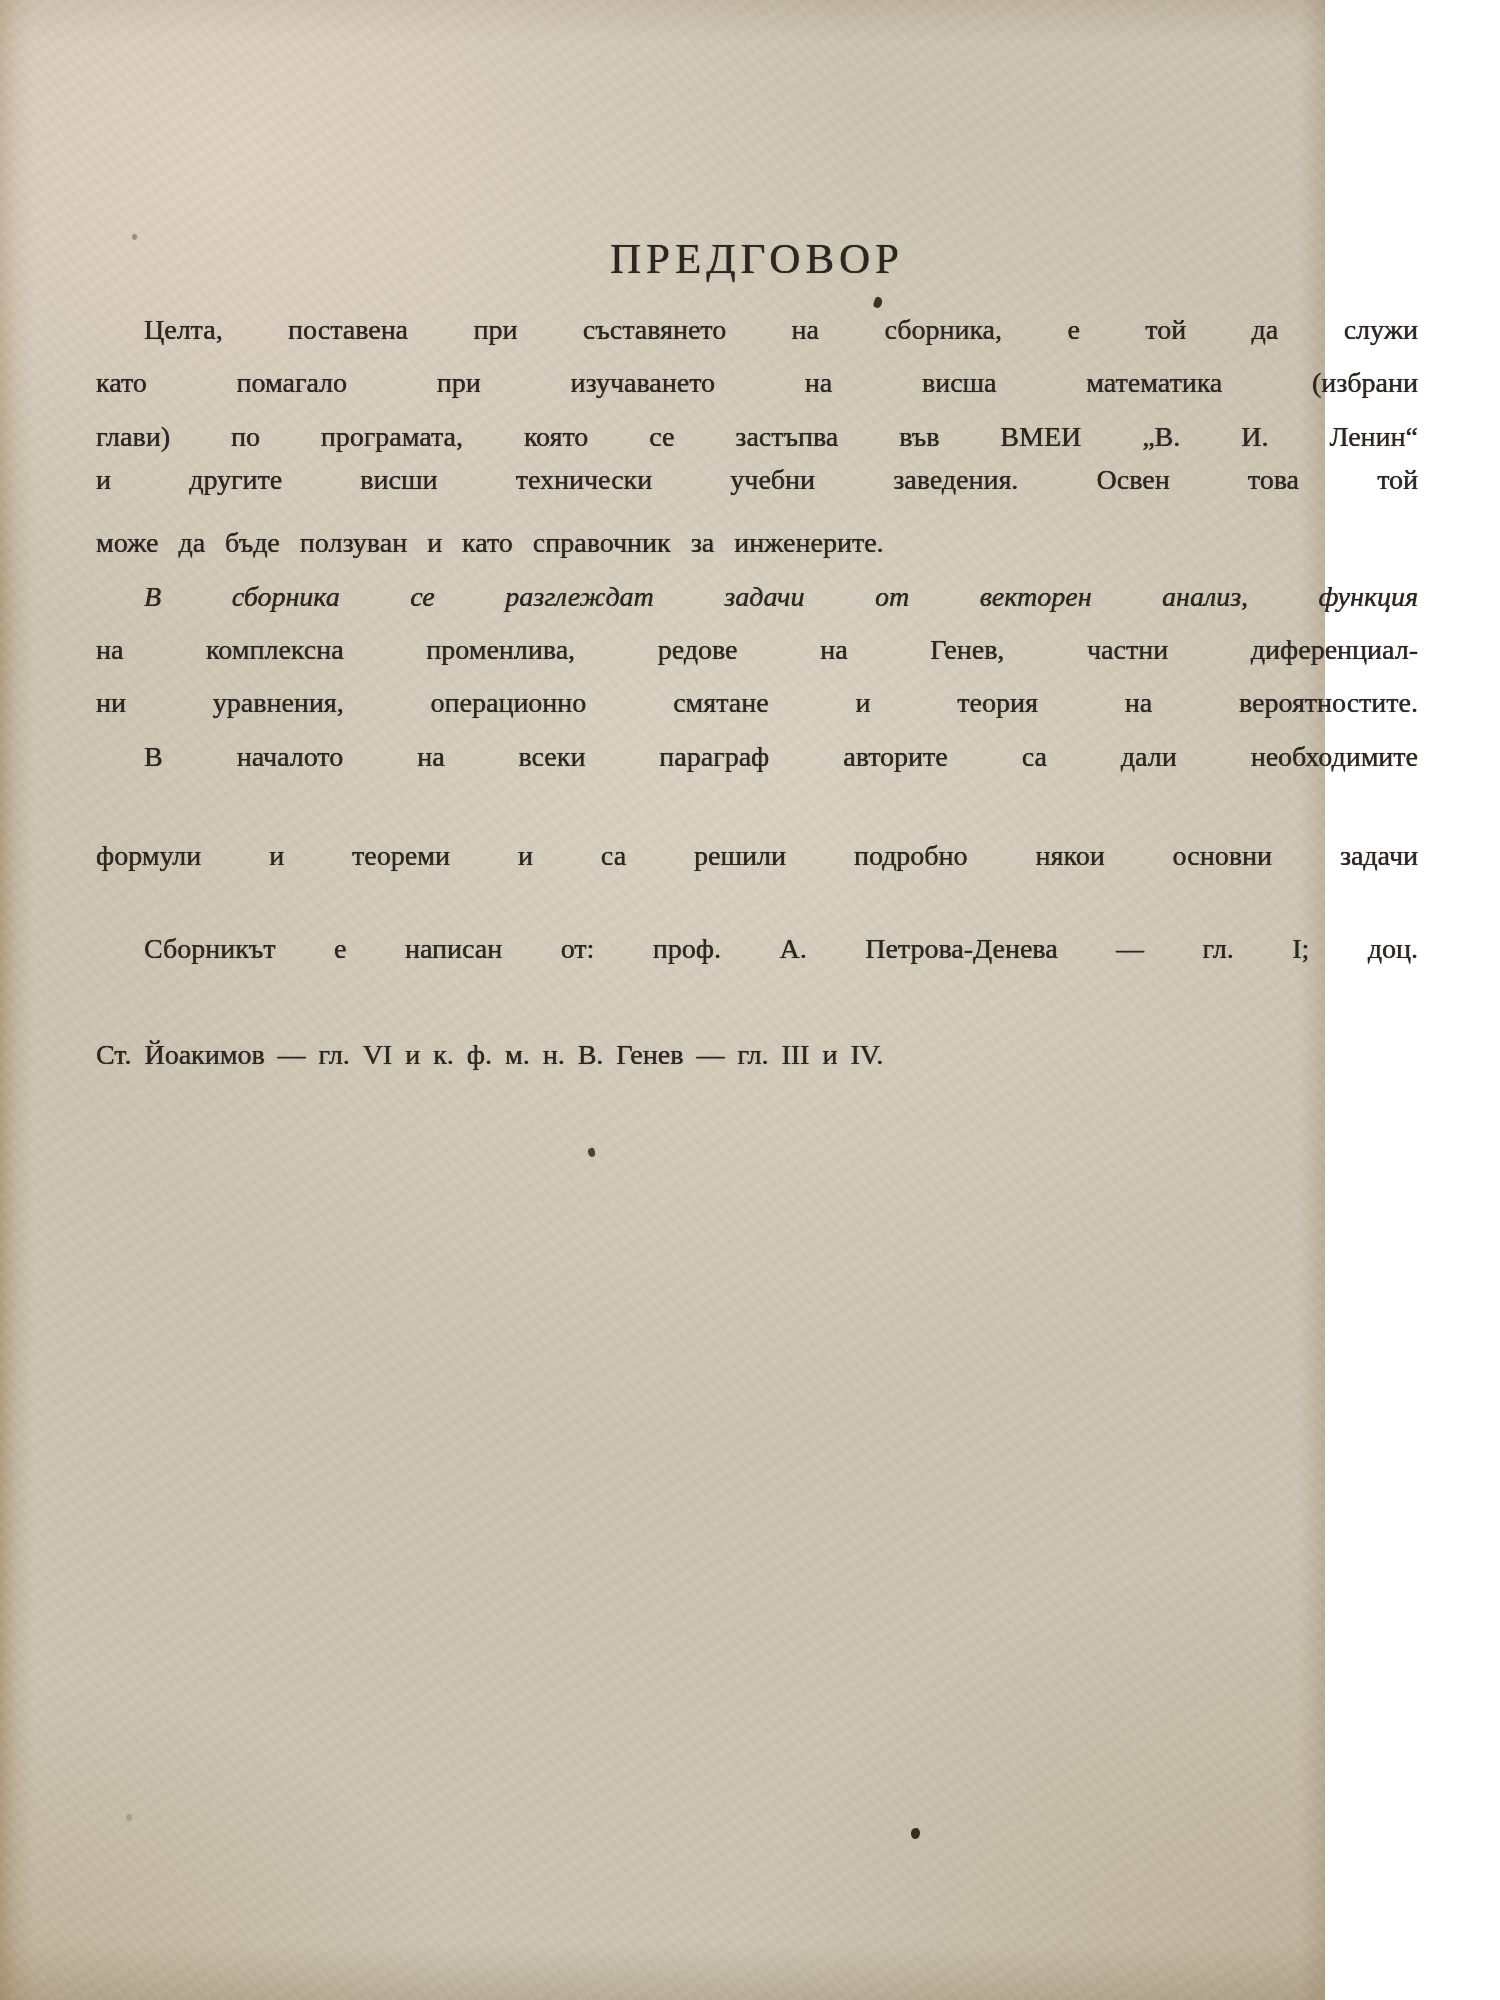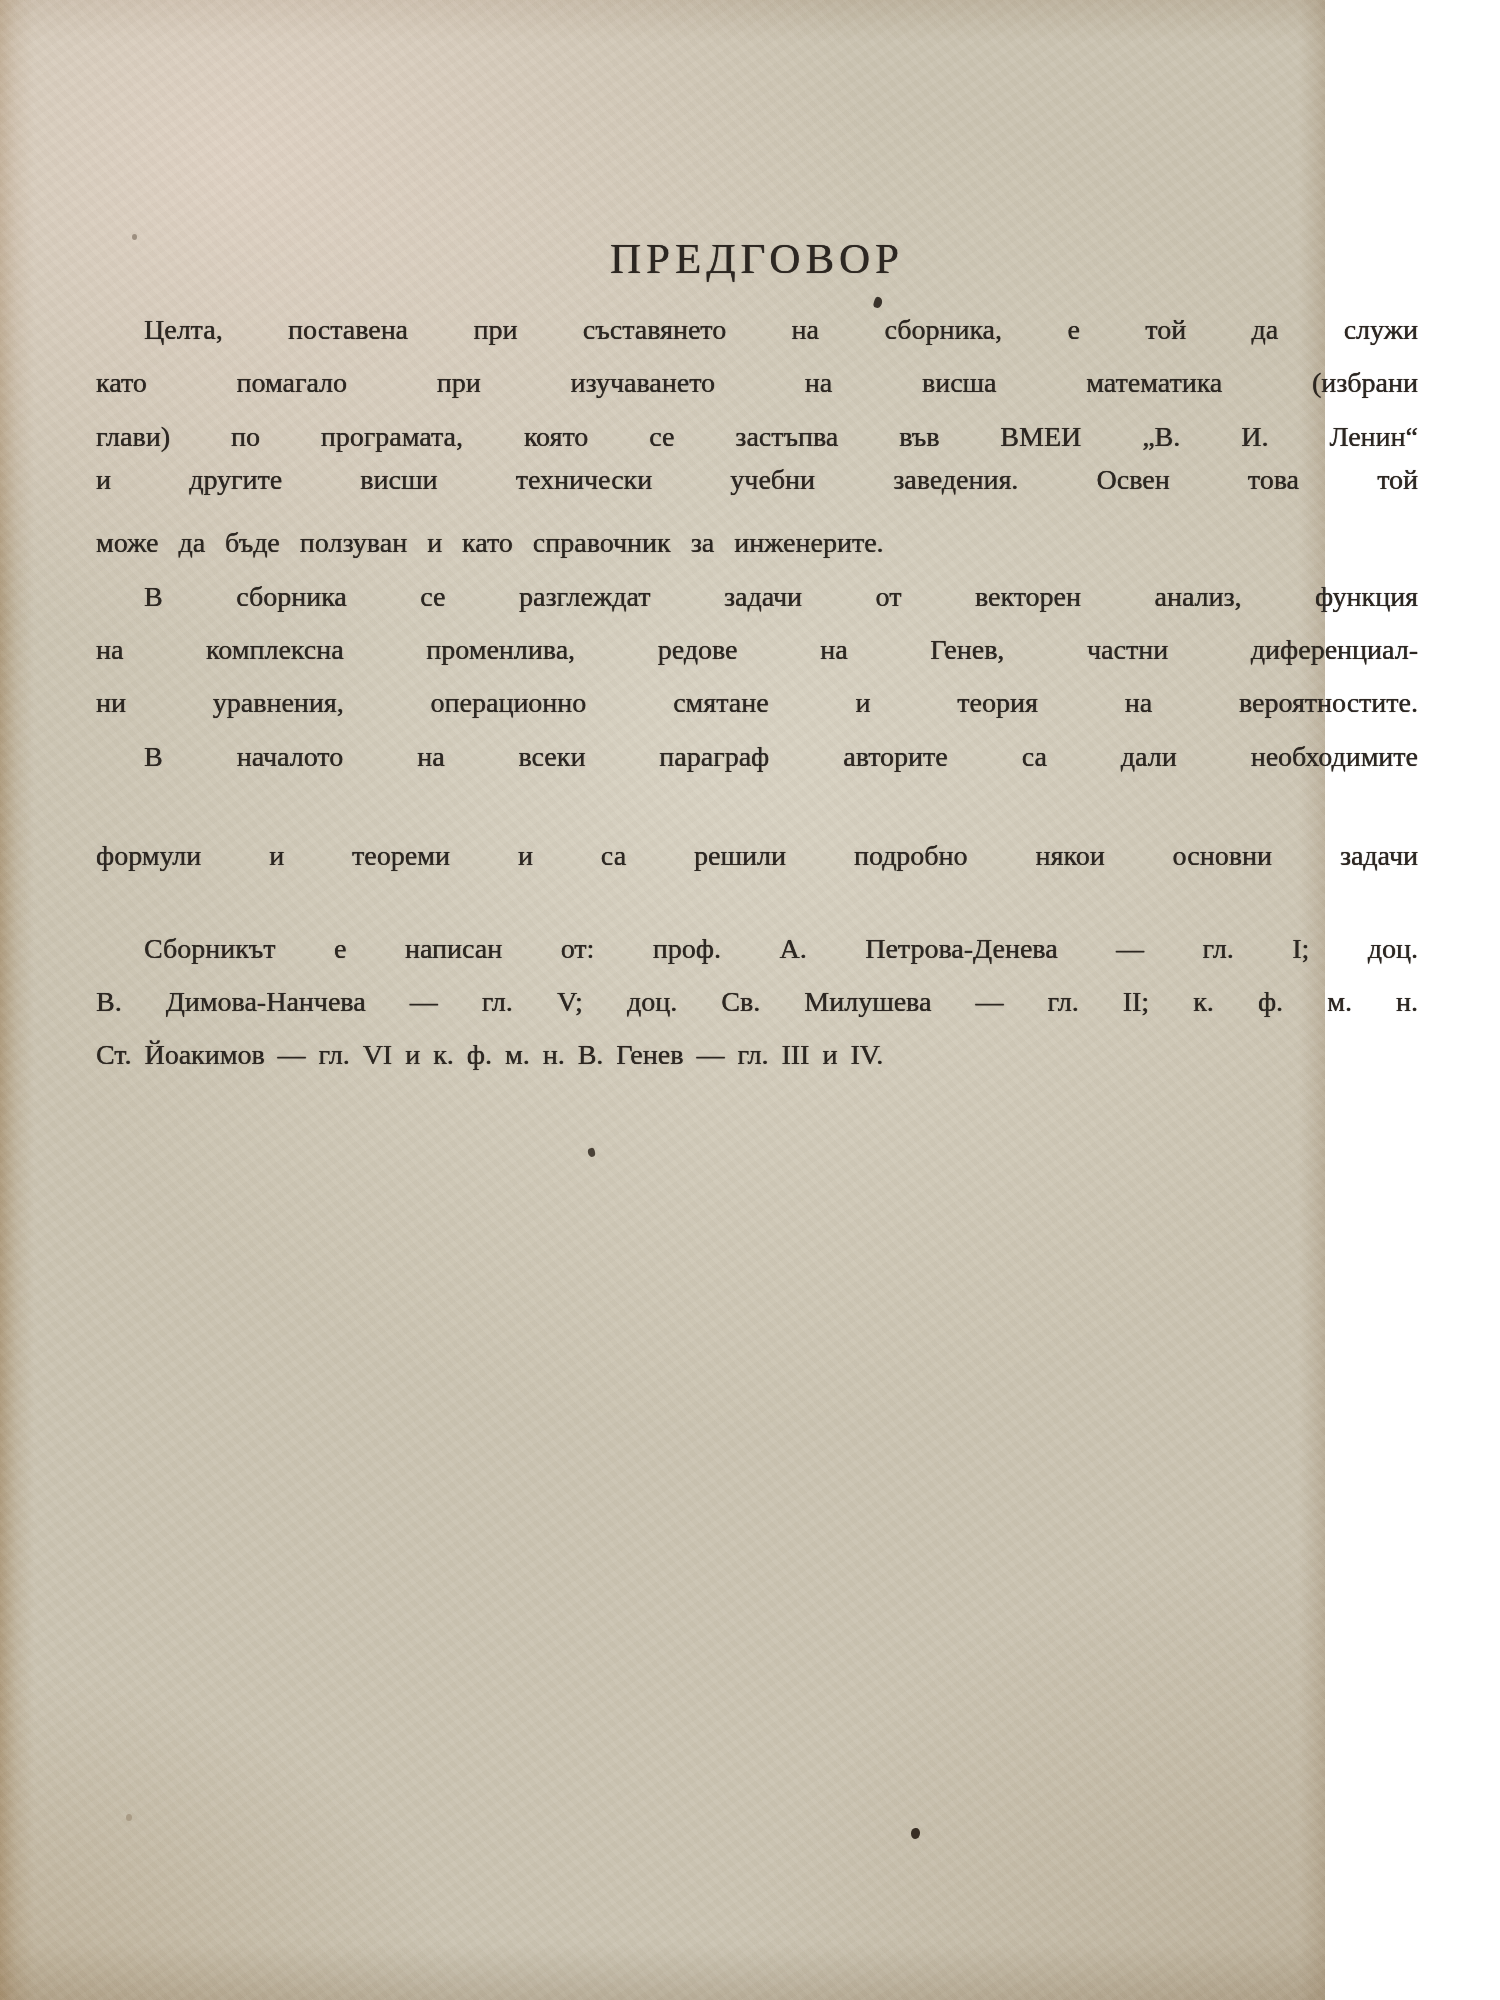--- a/index.html
+++ b/index.html
@@ -76,29 +76,28 @@
 <div class="page">
 
   <h1 class="title">ПРЕДГОВОР</h1>
 
   <div class="line indent" style="top:306px;">Целта, поставена при съставянето на сборника, е той да служи</div>
   <div class="line" style="top:359px;">като помагало при изучаването на висша математика (избрани</div>
   <div class="line" style="top:413px;">глави) по програмата, която се застъпва във ВМЕИ „В. И. Ленин“</div>
   <div class="line" style="top:456px;">и другите висши технически учебни заведения. Освен това той</div>
   <div class="line nojust loose" style="top:519px;">може да бъде ползуван и като справочник за инженерите.</div>
 
-  <div class="line indent" style="top:573px;">В сборника се разглеждат задачи от векторен анализ, функция</div>
+  <div class="line indent" style="top:573px;font-style:italic;">В сборника се разглеждат задачи от векторен анализ, функция</div>
   <div class="line" style="top:626px;">на комплексна променлива, редове на Генев, частни диференциал-</div>
   <div class="line" style="top:679px;">ни уравнения, операционно смятане и теория на вероятностите.</div>
 
   <div class="line indent" style="top:733px;">В началото на всеки параграф авторите са дали необходимите</div>
   <div class="line" style="top:832px;">формули и теореми и са решили подробно някои основни задачи</div>
 
   <div class="line indent" style="top:925px;">Сборникът е написан от: проф. А. Петрова-Денева — гл. I; доц.</div>
-  <div class="line" style="top:978px;">В. Димова-Нанчева — гл. V; доц. Св. Милушева — гл. II; к. ф. м. н.</div>
   <div class="line nojust semiloose" style="top:1031px;">Ст. Йоакимов — гл. VI и к. ф. м. н. В. Генев — гл. III и IV.</div>
 
   <div class="speck" style="left:874px; top:297px; width:8px; height:11px; background:#3a332b; transform:rotate(18deg); border-radius:40% 60% 55% 45%;"></div>
   <div class="speck" style="left:132px; top:234px; width:5px; height:6px; background:#8d8070; opacity:0.8;"></div>
   <div class="speck" style="left:588px; top:1148px; width:7px; height:9px; background:#4a4238; transform:rotate(-12deg); border-radius:55% 45% 50% 60%;"></div>
   <div class="speck" style="left:911px; top:1828px; width:9px; height:11px; background:#382e24; border-radius:50% 45% 55% 50%;"></div>
   <div class="speck" style="left:126px; top:1814px; width:6px; height:7px; background:#a2937d; opacity:0.8;"></div>
 
 </div>
 

